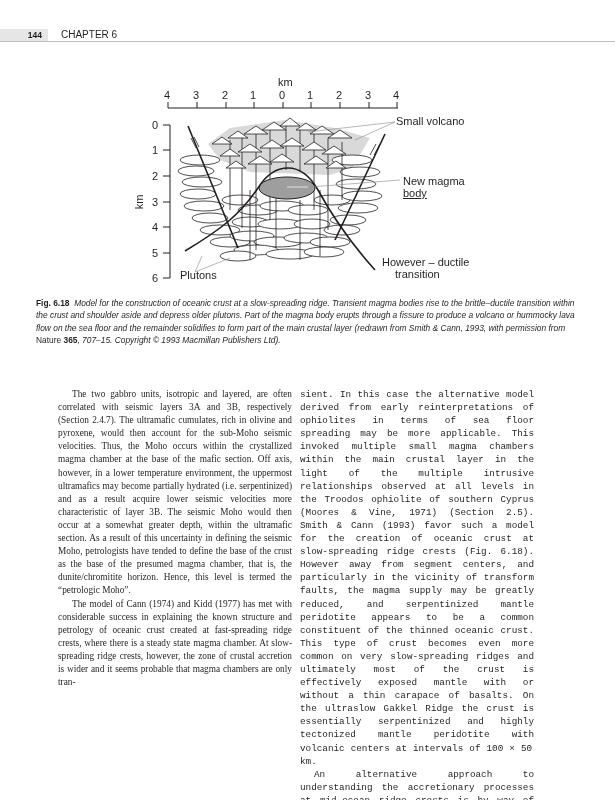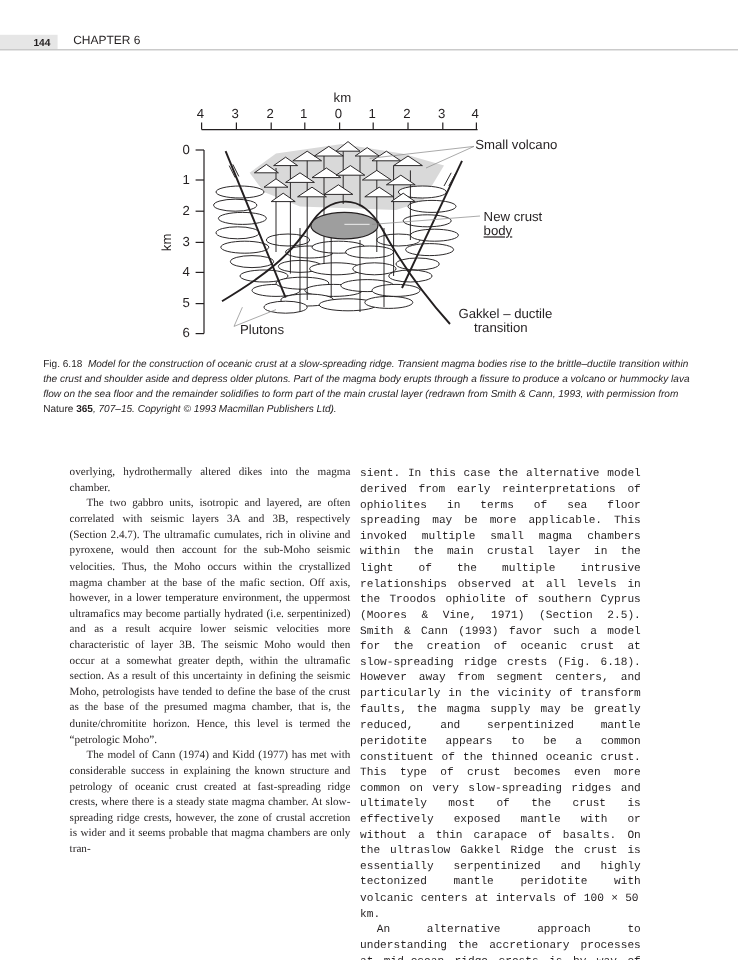--- a/index.html
+++ b/index.html
@@ -9,21 +9,21 @@
     .page-num { position: absolute; right: 6px; top: 0; font-family: "Liberation Sans", sans-serif; font-weight: bold; font-size: 8.5px; line-height: 12px; color: #231f20; }
     .chapter { position: absolute; left: 61px; top: 0; font-family: "Liberation Sans", sans-serif; font-size: 10px; line-height: 12px; color: #231f20; }
     .header-rule { position: absolute; left: 0; top: 41px; width: 615px; height: 1px; background: #bdbdbd; }
 
     .figure { position: absolute; left: 130px; top: 60px; width: 340px; height: 230px; text-align: right; }
     .figure svg { width: 340px; height: 230px; display: block; }
     .fig-label { position: absolute; font-family: "Liberation Sans", sans-serif; font-size: 11px; color: #231f20; line-height: 12px; white-space: nowrap; }
 
     .caption { position: absolute; left: 36px; top: 297px; width: 546px; font-family: "Liberation Sans", sans-serif; font-size: 8.4px; line-height: 12.4px; font-style: italic; color: #231f20; }
     .caption b { font-style: normal; }
-    .caption .fig-num { font-weight: normal; font-style: normal; margin-top: 46px; }
+    .caption .fig-num { font-weight: bold; font-style: normal; margin-top: 46px; }
 
     .col { position: absolute; top: 388px; width: 234px; font-size: 9.3px; line-height: 13.1px; text-align: justify; hyphens: manual; }
     .col-left { left: 58px; }
     .col-right { left: 300px; font-family: Liberation Mono, monospace; }
     .col p { margin: 0; }
     .col p.indent { text-indent: 14px; }
   </style>
 </head>
 <body>
 
@@ -172,35 +172,34 @@
   <span class="fig-label" style="left:22px; top:59px;">0</span>
   <span class="fig-label" style="left:22px; top:84px;">1</span>
   <span class="fig-label" style="left:22px; top:110px;">2</span>
   <span class="fig-label" style="left:22px; top:136px;">3</span>
   <span class="fig-label" style="left:22px; top:161px;">4</span>
   <span class="fig-label" style="left:22px; top:187px;">5</span>
   <span class="fig-label" style="left:22px; top:212px;">6</span>
   <span class="fig-label" style="left:2px; top:136px; transform: rotate(-90deg); transform-origin: center;">km</span>
 
   <span class="fig-label" style="left:266px; top:55px;">Small volcano</span>
-  <span class="fig-label" style="left:273px; top:115px;">New crust</span>
+  <span class="fig-label" style="left:273px; top:115px;">New magma</span>
   <span class="fig-label" style="left:273px; top:127px;text-decoration:underline;">body</span>
-  <span class="fig-label" style="left:252px; top:196px;">Gakkel – ductile</span>
+  <span class="fig-label" style="left:252px; top:196px;">However – ductile</span>
   <span class="fig-label" style="left:265px; top:208px;">transition</span>
-  <span class="fig-label" style="left:70px; top:209px;">Plutons</span>
+  <span class="fig-label" style="left:50px; top:209px;">Plutons</span>
 </div>
 
 <div class="caption">
   <span class="fig-num">Fig. 6.18</span>&nbsp;
   <span>Model for the construction of oceanic crust at a slow-spreading ridge. Transient magma bodies rise to the brittle–ductile transition within the crust and shoulder aside and depress older plutons. Part of the magma body erupts through a fissure to produce a volcano or hummocky lava flow on the sea floor and the remainder solidifies to form part of the main crustal layer (redrawn from Smith &amp; Cann, 1993, with permission from </span><b style="font-weight:normal">Nature</b>
   <b>365</b><span>, 707–15. Copyright © 1993 Macmillan Publishers Ltd).</span>
 </div>
 
 <div class="col col-left">
-  <p>overlying, hydrothermally altered dikes into the magma chamber.</p>
   <p class="indent">The two gabbro units, isotropic and layered, are often correlated with seismic layers 3A and 3B, respectively (Section 2.4.7). The ultramafic cumulates, rich in olivine and pyroxene, would then account for the sub-Moho seismic velocities. Thus, the Moho occurs within the crystallized magma chamber at the base of the mafic section. Off axis, however, in a lower temperature environment, the uppermost ultramafics may become partially hydrated (i.e. serpentinized) and as a result acquire lower seismic velocities more characteristic of layer 3B. The seismic Moho would then occur at a somewhat greater depth, within the ultramafic section. As a result of this uncertainty in defining the seismic Moho, petrologists have tended to define the base of the crust as the base of the presumed magma chamber, that is, the dunite/chromitite horizon. Hence, this level is termed the “petrologic Moho”.</p>
   <p class="indent">The model of Cann (1974) and Kidd (1977) has met with considerable success in explaining the known structure and petrology of oceanic crust created at fast-spreading ridge crests, where there is a steady state magma chamber. At slow-spreading ridge crests, however, the zone of crustal accretion is wider and it seems probable that magma chambers are only tran-</p>
 </div>
 
 <div class="col col-right">
   <p>sient. In this case the alternative model derived from early reinterpretations of ophiolites in terms of sea floor spreading may be more applicable. This invoked multiple small magma chambers within the main crustal layer in the light of the multiple intrusive relationships observed at all levels in the Troodos ophiolite of southern Cyprus (Moores &amp; Vine, 1971) (Section 2.5). Smith &amp; Cann (1993) favor such a model for the creation of oceanic crust at slow-spreading ridge crests (Fig. 6.18). However away from segment centers, and particularly in the vicinity of transform faults, the magma supply may be greatly reduced, and serpentinized mantle peridotite appears to be a common constituent of the thinned oceanic crust. This type of crust becomes even more common on very slow-spreading ridges and ultimately most of the crust is effectively exposed mantle with or without a thin carapace of basalts. On the ultraslow Gakkel Ridge the crust is essentially serpentinized and highly tectonized mantle peridotite with volcanic centers at intervals of 100 × 50 km.</p>
   <p class="indent">An alternative approach to understanding the accretionary processes at mid-ocean ridge crests is by way of thermal modeling (Sleep, 1975; Kusznir &amp; Bott, 1976; Chen &amp; Morgan, 1990). Chen &amp; Morgan (1990) made significant improvements to such models by including the effects of hydrothermal circulation at ridge crests</p>
 </div>
 
 </body></html>

